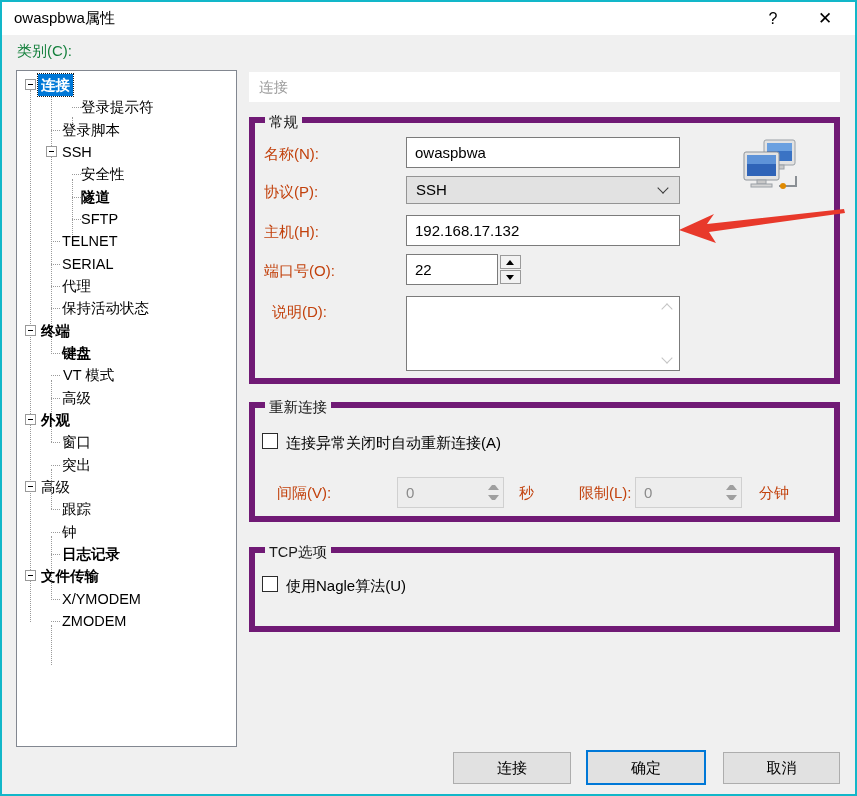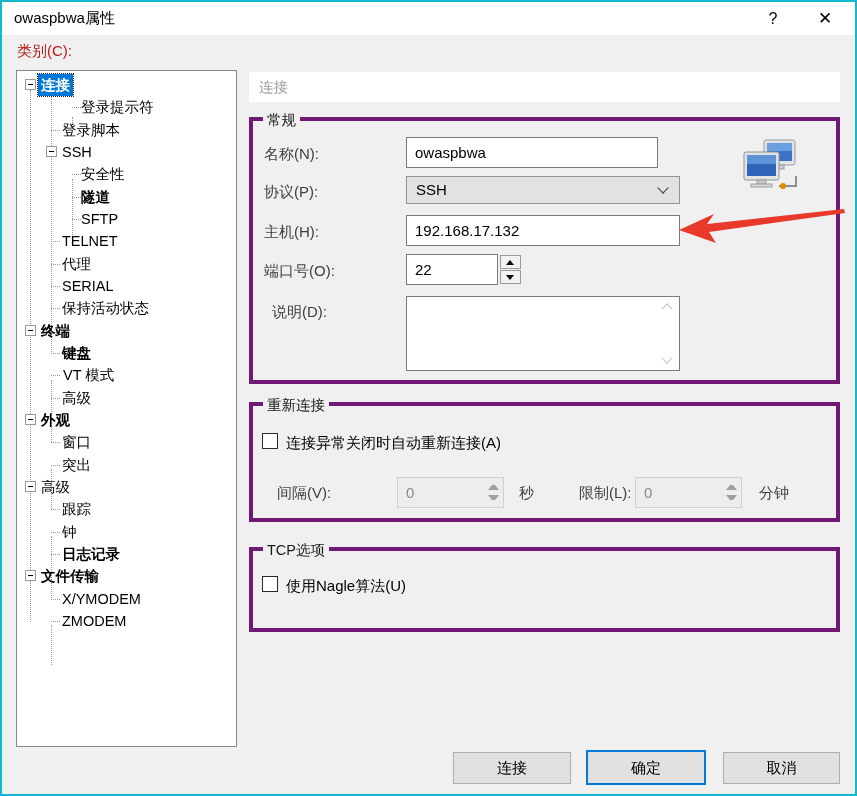--- a/index.html
+++ b/index.html
@@ -9,21 +9,21 @@
             border:2px solid #12b7c9; overflow:hidden; }
 
   
   .titlebar { position:absolute; left:0; top:0; right:0; height:33px; background:#ffffff; }
   .title-text { position:absolute; left:12px; top:7px; font-size:15px; color:#000; }
   .tb-btn { position:absolute; top:0; width:44px; height:33px; text-align:center;
             line-height:33px; font-size:16px; color:#000; cursor:default; }
   .tb-help { right:60px; }
   .tb-close { right:8px; font-size:17px; }
 
-  .category-label { position:absolute; left:15px; top:40px; font-size:15px; color:#b91c1c; }
+  .category-label { position:absolute; left:15px; top:40px; font-size:15px; color:#15803d; }
 
   
   .tree { position:absolute; left:14px; top:68px; width:221px; height:677px;
           background:#fff; border:1px solid #828790; overflow:hidden; }
   .tree-inner { position:relative; width:100%; height:100%; padding-top:3px; }
   .tree-row { position:relative; height:22.33px; font-size:14.5px; color:#000; }
   .tree-row .expander { position:absolute; top:5px; width:11px; height:11px;
         background:#fff; border:1px solid #9a9a9a; }
   .tree-row .expander::before { content:""; position:absolute; left:2px; right:2px; top:4px;
         border-top:1px solid #000; }
@@ -33,28 +33,28 @@
   .tree-row.selected .lbl { background:#0078d7; color:#fff; padding:0 3px;
         outline:1px dotted #1a1a1a; }
   .spine { position:absolute; border-left:1px dotted #9a9a9a; width:0; }
 
   
   .main-header { position:absolute; left:247px; top:70px; width:591px; height:30px;
         background:#ffffff; }
   .main-header span { display:block; padding-left:10px; line-height:30px;
         font-size:14.5px; color:#9d9d9d; }
 
-  .groupbox { position:absolute; border:4px solid #701a75; }
+  .groupbox { position:absolute; border:6px solid #701a75; }
   .groupbox .legend { position:absolute; top:-10px; left:10px; background:#f0f0f0;
         padding:0 4px; font-size:14.5px; color:#1a1a1a; line-height:18px; }
   .gb-general { left:247px; top:115px; width:591px; height:267px; }
   .gb-reconnect { left:247px; top:400px; width:591px; height:120px; }
   .gb-tcp { left:247px; top:545px; width:591px; height:85px; }
 
-  .fld-label { position:absolute; font-size:15px; color:#404040; }
+  .fld-label { position:absolute; font-size:15px; color:#c2410c; }
 
   .txt-input { position:absolute; height:31px; background:#fff; border:1px solid #7b7b7b;
         font-family:"Liberation Sans","DejaVu Sans",sans-serif; font-size:15px;
         color:#000; padding:0 8px; outline:none; }
 
   .select { position:absolute; left:404px; top:174px; width:274px; height:28px;
         background:#e2e2e2; border:1px solid #949494; }
   .select .sel-val { position:absolute; left:9px; top:0; line-height:26px; font-size:15px; }
   .chev { position:absolute; width:8px; height:8px; border-right:1px solid #3c3c3c;
         border-bottom:1px solid #3c3c3c; transform:rotate(45deg); }
@@ -154,25 +154,25 @@
         <div class="tree-row">
           <span class="dash" style="left: 55px;"></span>
           <span class="lbl" style="left: 64px;">SFTP</span>
         </div>
         <div class="tree-row">
           <span class="dash" style="left: 34px;"></span>
           <span class="lbl" style="left: 45px;">TELNET</span>
         </div>
         <div class="tree-row">
           <span class="dash" style="left: 34px;"></span>
+          <span class="lbl" style="left: 45px;">SERIAL</span>
+        </div>
+        <div class="tree-row">
+          <span class="dash" style="left: 34px;"></span>
           <span class="lbl" style="left: 45px;">代理</span>
-        </div>
-        <div class="tree-row">
-          <span class="dash" style="left: 34px;"></span>
-          <span class="lbl" style="left: 45px;">SERIAL</span>
         </div>
         <div class="tree-row">
           <span class="dash" style="left: 34px;"></span>
           <span class="lbl" style="left: 45px;">保持活动状态</span>
         </div>
         <div class="tree-row bold">
           <span class="expander" style="left: 8px;"></span>
           <span class="lbl" style="left: 24px;">终端</span>
         </div>
         <div class="tree-row bold">
@@ -231,21 +231,21 @@
   </div>
 
   <div class="main-header">
     <span>连接</span>
   </div>
 
   <div class="groupbox gb-general">
     <span class="legend">常规</span>
   </div>
   <span class="fld-label" style="left:262px; top:143px;">名称(N):</span>
-  <input class="txt-input" style="left: 404px; top: 135px; width: 252px;" value="owaspbwa">
+  <input class="txt-input" style="left: 404px; top: 135px; width: 274px;" value="owaspbwa">
   <span class="fld-label" style="left:262px; top:181px;">协议(P):</span>
   <div class="select">
     <span class="sel-val">SSH</span>
     <span class="chev"></span>
   </div>
   <span class="fld-label" style="left:262px; top:221px;">主机(H):</span>
   <input class="txt-input" style="left: 404px; top: 213px; width: 274px;" value="192.168.17.132">
   <span class="fld-label" style="left:262px; top:260px;">端口号(O):</span>
   <input class="txt-input" style="left: 404px; top: 252px; width: 92px;" value="22">
   <div class="spin-btns">

